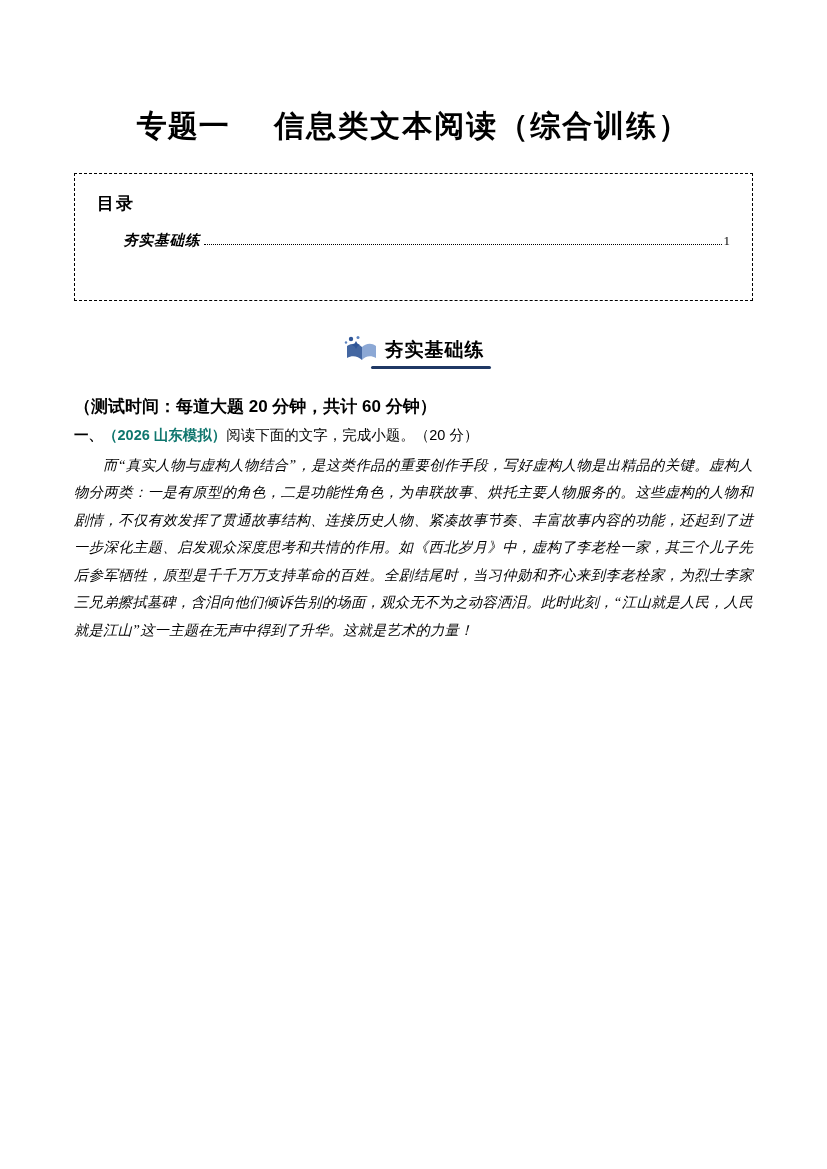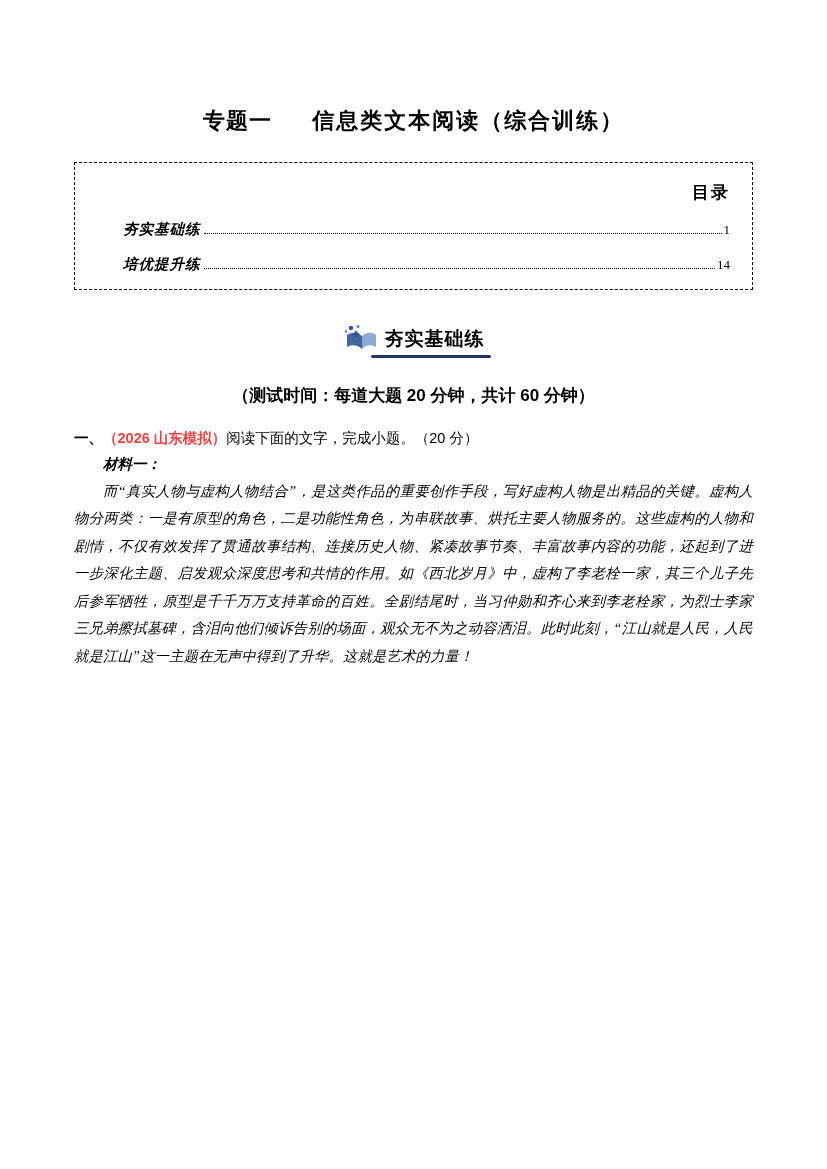--- a/index.html
+++ b/index.html
@@ -18,38 +18,38 @@
   .page {
     width: 827px;
     height: 1169px;
     box-sizing: border-box;
     padding: 72px 74px 40px 74px;
     position: relative;
   }
   
   .doc-title {
     text-align: center;
-    font-size: 22px;
+    font-size: 30px;
     font-weight: bold;
     letter-spacing: 1px;
     margin-top: 34px;
     margin-bottom: 26px;
     font-family: "Liberation Sans", "DejaVu Sans", sans-serif;
   }
   .doc-title .t-main { letter-spacing: 2px; }
   
   .toc-box {
     border: 1px dashed #000;
     padding: 18px 22px 22px 22px;
     margin: 0 0 0 0;
     height: 128px;
     box-sizing: border-box;
   }
   .toc-heading {
-    text-align: right;
+    text-align: left;
     font-size: 17px;
     font-weight: bold;
     margin-bottom: 16px;
     letter-spacing: 2px;
   }
   .toc-row {
     display: flex;
     align-items: baseline;
     font-size: 14.5px;
     margin: 0 0 16px 26px;
@@ -103,36 +103,35 @@
   }
   .banner-text {
     font-size: 19px;
     font-weight: bold;
     font-family: "Liberation Sans", "DejaVu Sans", sans-serif;
     letter-spacing: 1px;
     color: #000;
   }
   
   .time-note {
-    text-align: center;
     font-size: 17px;
     font-weight: bold;
     margin-top: 16px;
-    margin-bottom: 22px;
+    margin-bottom: 8px;
     font-family: "Liberation Sans", "DejaVu Sans", sans-serif;
   }
   
   .q-line {
     font-size: 14.5px;
     margin-bottom: 7px;
     font-family: "Liberation Sans", "DejaVu Sans", sans-serif;
   }
   .q-num { font-weight: bold; }
   .q-src {
-    color: #ef4444;
+    color: #0f766e;
     font-weight: bold;
   }
   .material-label {
     font-size: 14.5px;
     text-indent: 29px;
     margin-bottom: 4px;
     font-weight: 600;
     font-family: "Liberation Serif", serif;
     font-style: italic;
   }
@@ -160,25 +159,20 @@
 
   <div class="toc-box">
     <div class="toc-heading">目录</div>
 
     <div class="toc-row">
       <span class="toc-label">夯实基础练</span>
       <span class="toc-dots"></span>
       <span class="toc-page">1</span>
     </div>
 
-    <div class="toc-row">
-      <span class="toc-label">培优提升练</span>
-      <span class="toc-dots"></span>
-      <span class="toc-page">14</span>
-    </div>
   </div>
 
   <div class="banner-wrap">
     <div class="banner">
       <span class="banner-icon">
         <svg width="34" height="30" viewBox="0 0 34 30">
           <path d="M4 11 C10 7, 16 9, 19 12 L19 25 C15 21, 9 20, 4 23 Z" fill="#2f5597" opacity="0.9"></path>
           <path d="M19 12 C22 9, 28 7, 33 11 L33 23 C28 20, 22 21, 19 25 Z" fill="#7f9fd0" opacity="0.9"></path>
           <circle cx="8" cy="4" r="2.2" fill="#2f5597"></circle>
           <circle cx="15" cy="2.5" r="1.5" fill="#5b82bf"></circle>
@@ -190,17 +184,16 @@
       <span class="banner-underline"></span>
     </div>
   </div>
 
   <div class="time-note">（测试时间：每道大题 20 分钟，共计 60 分钟）</div>
 
   <div class="q-line">
     <span class="q-num">一、</span><span class="q-src">（2026 山东模拟）</span><span>阅读下面的文字，完成小题。（20 分）</span>
   </div>
 
-  <div class="material-label">材料一：</div>
 
   <p class="body-p">而“真实人物与虚构人物结合”，是这类作品的重要创作手段，写好虚构人物是出精品的关键。虚构人物分两类：一是有原型的角色，二是功能性角色，为串联故事、烘托主要人物服务的。这些虚构的人物和剧情，不仅有效发挥了贯通故事结构、连接历史人物、紧凑故事节奏、丰富故事内容的功能，还起到了进一步深化主题、启发观众深度思考和共情的作用。如《西北岁月》中，虚构了李老栓一家，其三个儿子先后参军牺牲，原型是千千万万支持革命的百姓。全剧结尾时，当习仲勋和齐心来到李老栓家，为烈士李家三兄弟擦拭墓碑，含泪向他们倾诉告别的场面，观众无不为之动容洒泪。此时此刻，“江山就是人民，人民就是江山”这一主题在无声中得到了升华。这就是艺术的力量！</p>
 
 </div>
 
 </body></html>

